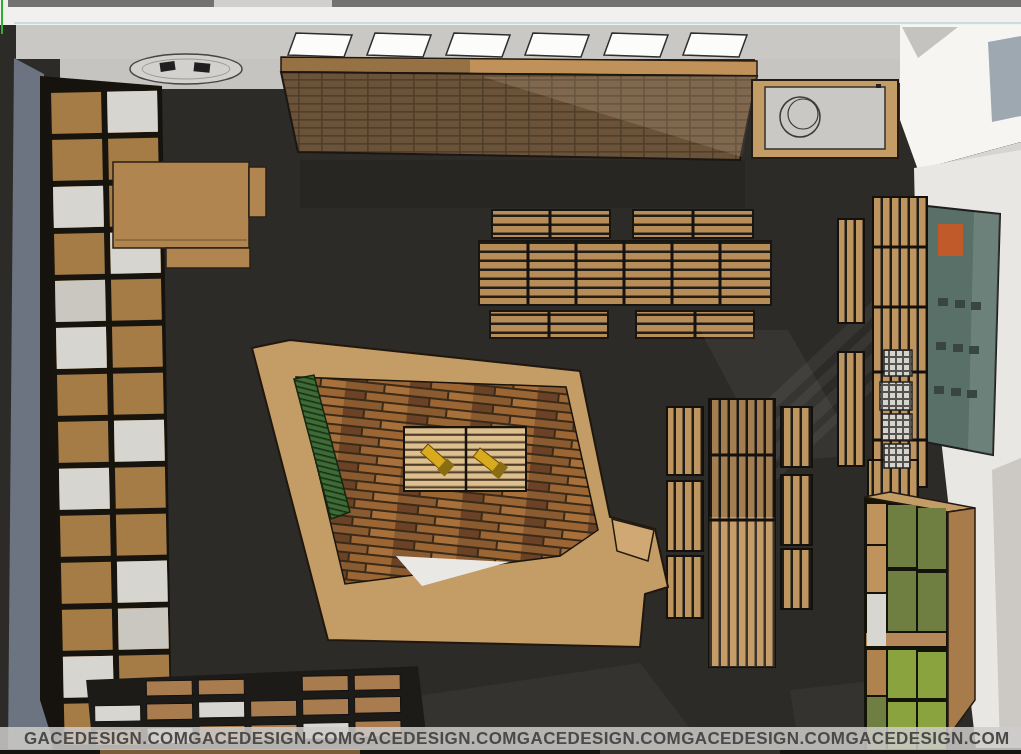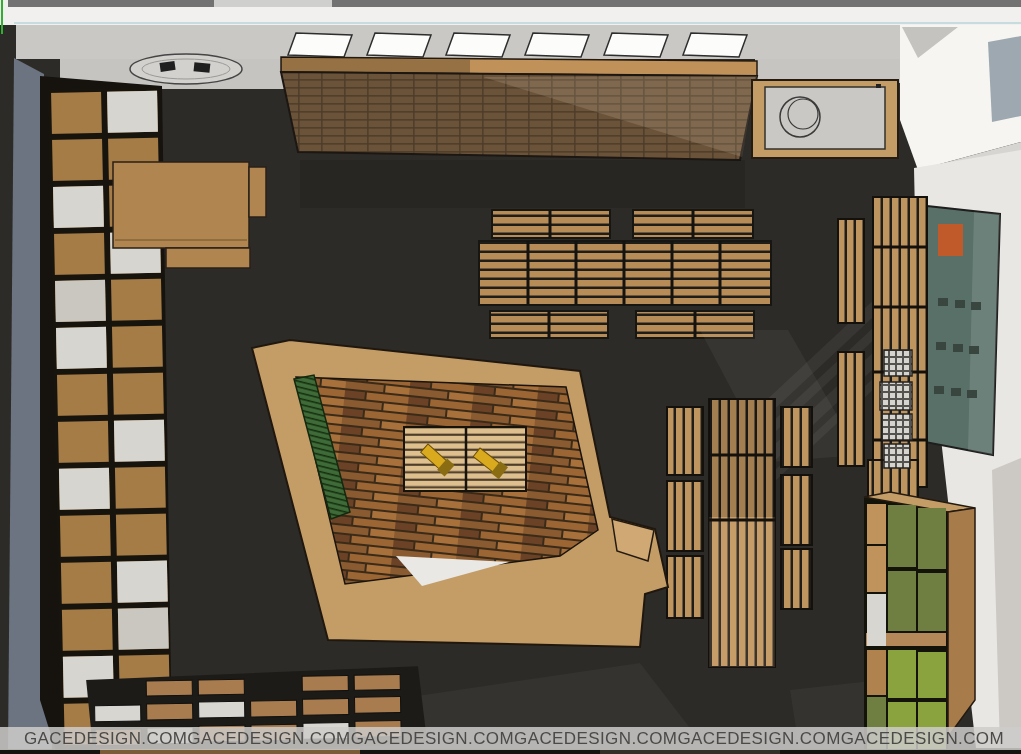--- a/index.html
+++ b/index.html
@@ -1,17 +1,17 @@
 <!DOCTYPE html>
 <html><head>
 <meta charset="utf-8">
 <style>
   html,body{margin:0;padding:0;background:#ffffff;}
   .stage{position:relative;width:1021px;height:754px;overflow:hidden;background:#ffffff;
-         font-family:"Liberation Sans", sans-serif;}
+         font-family:"Liberation Sans", sans-serif;font-weight:bold;}
   .stage svg{position:absolute;left:0;top:0;}
   .watermark-bar{position:absolute;left:0;top:727px;width:1021px;height:23px;
     background:rgba(206,205,202,0.85);display:flex;align-items:center;
     justify-content:space-between;padding:0 22px 0 24px;box-sizing:border-box;z-index:5;}
   .watermark-bar span{font-size:17px;color:#4b4a48;letter-spacing:0.4px;white-space:nowrap;}
 </style>
 </head>
 <body>
 
 <div class="stage">

